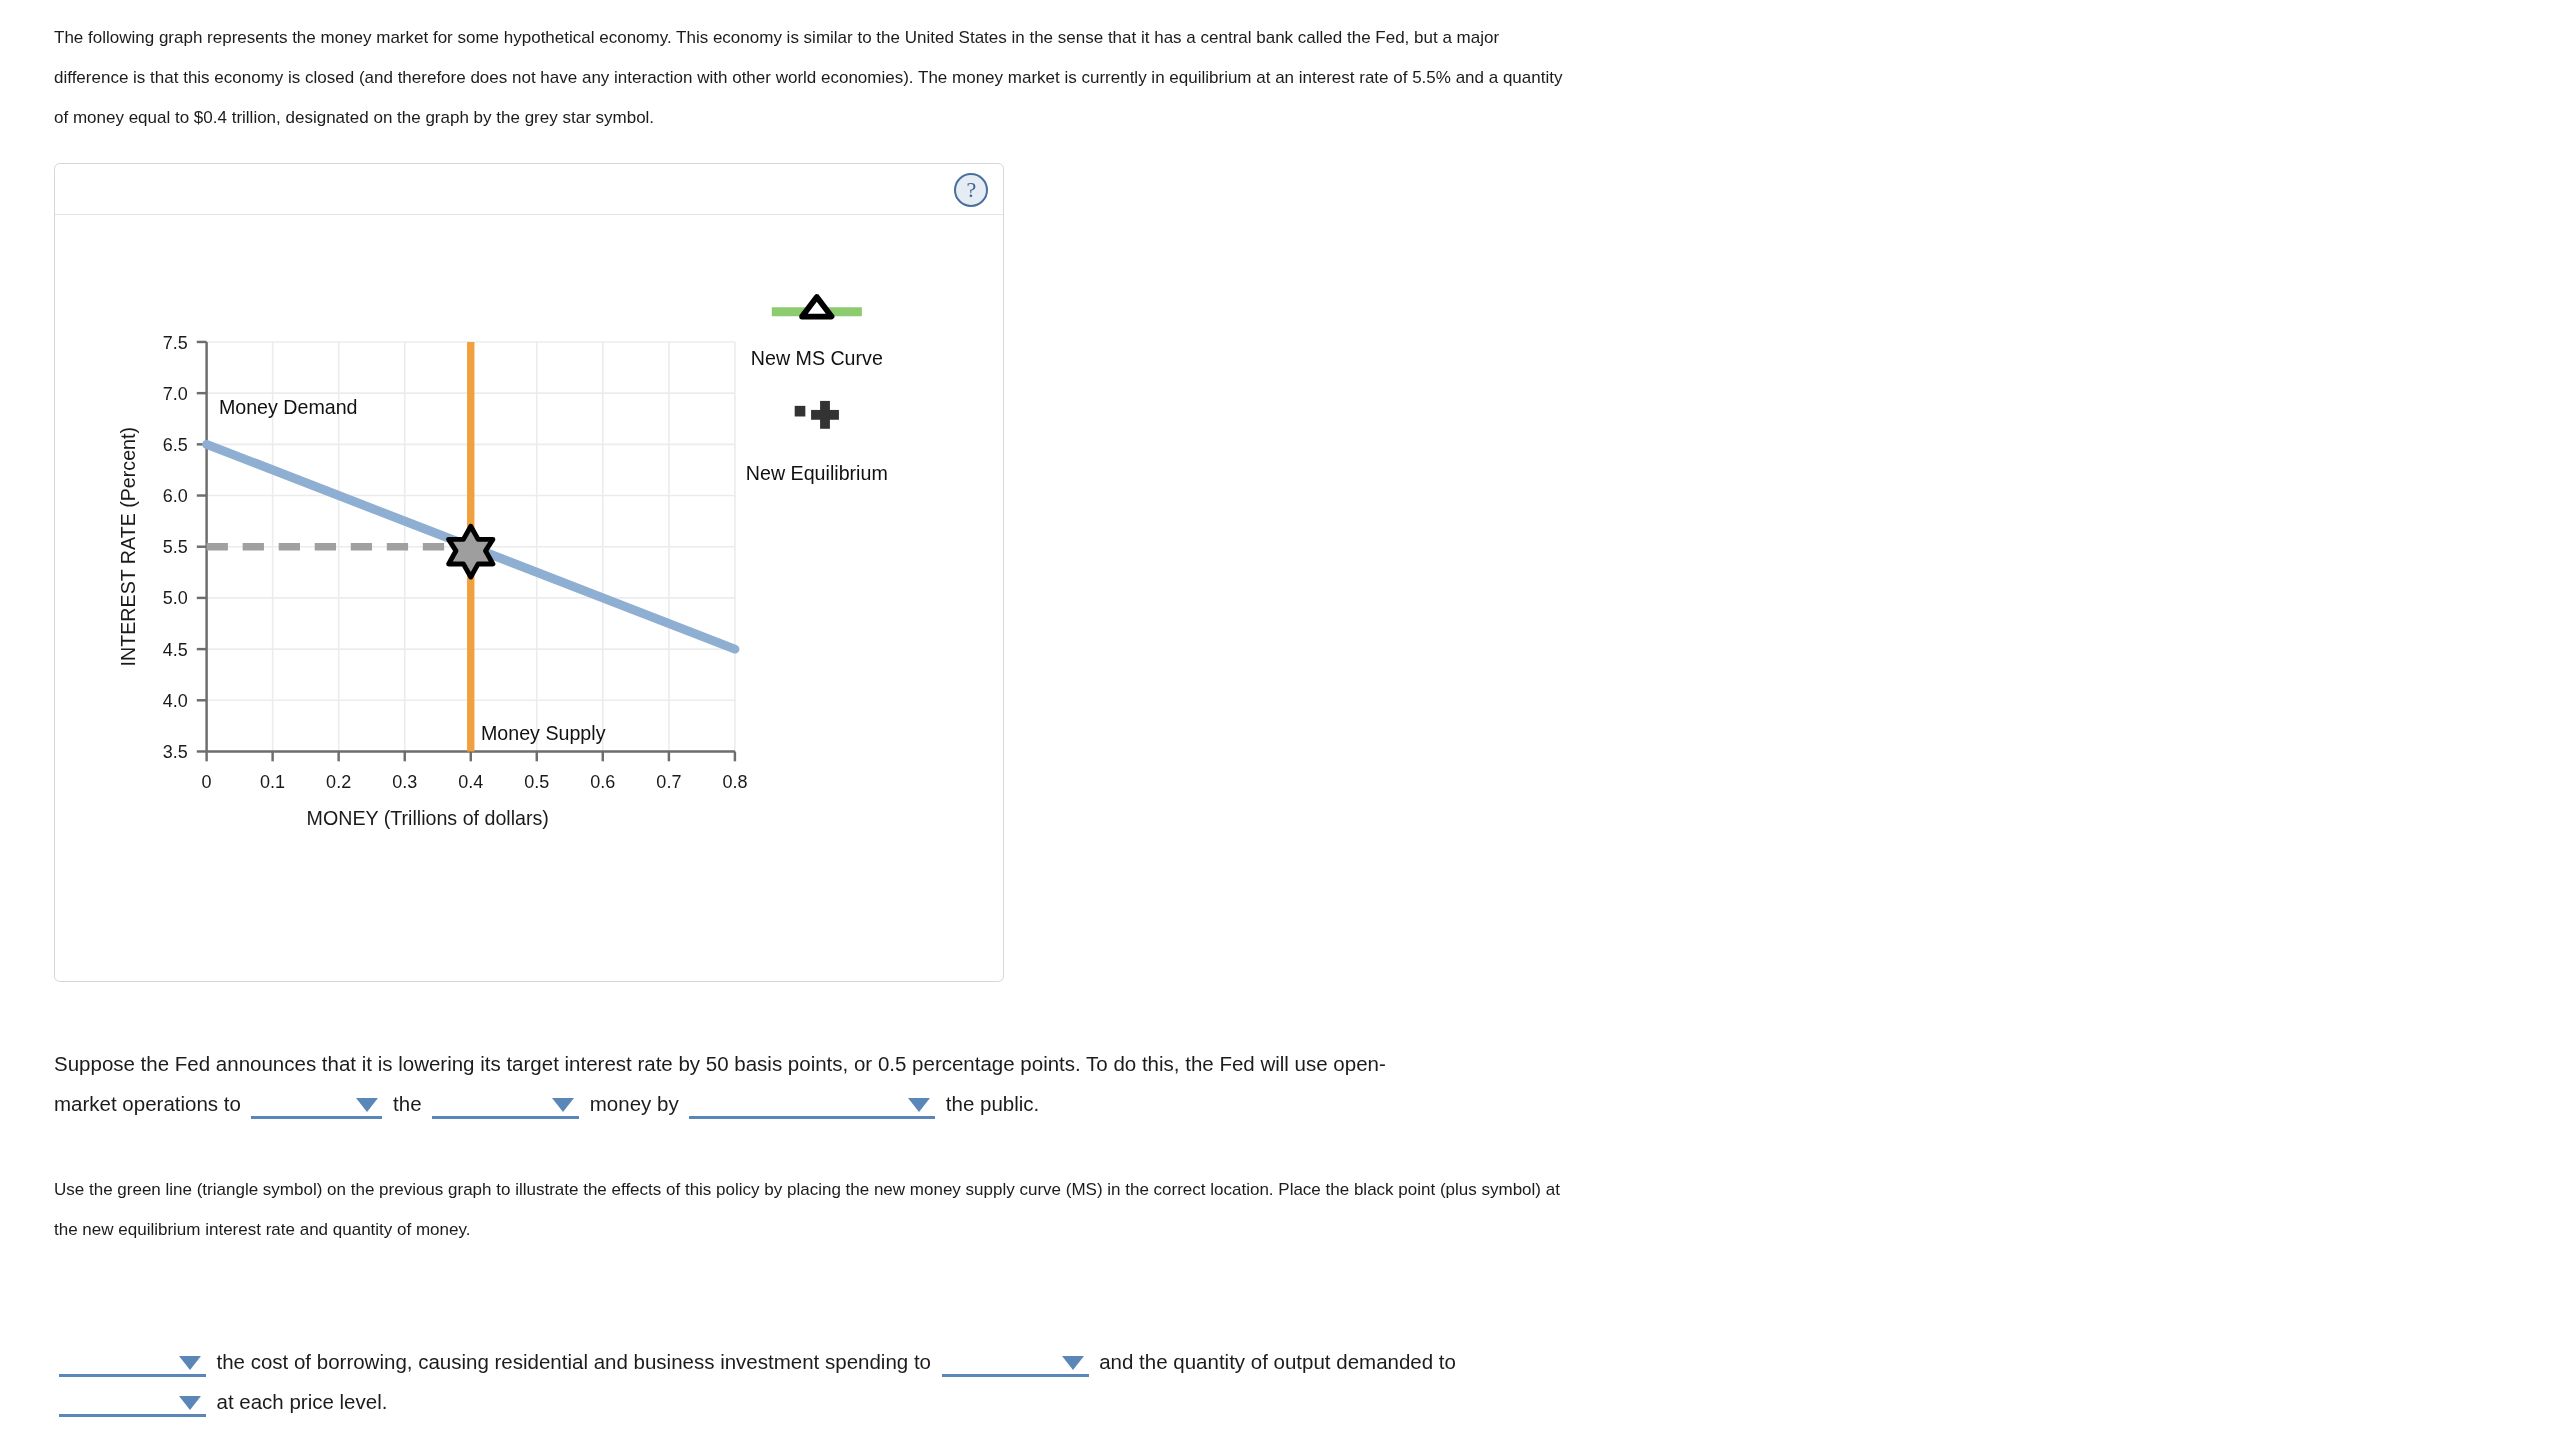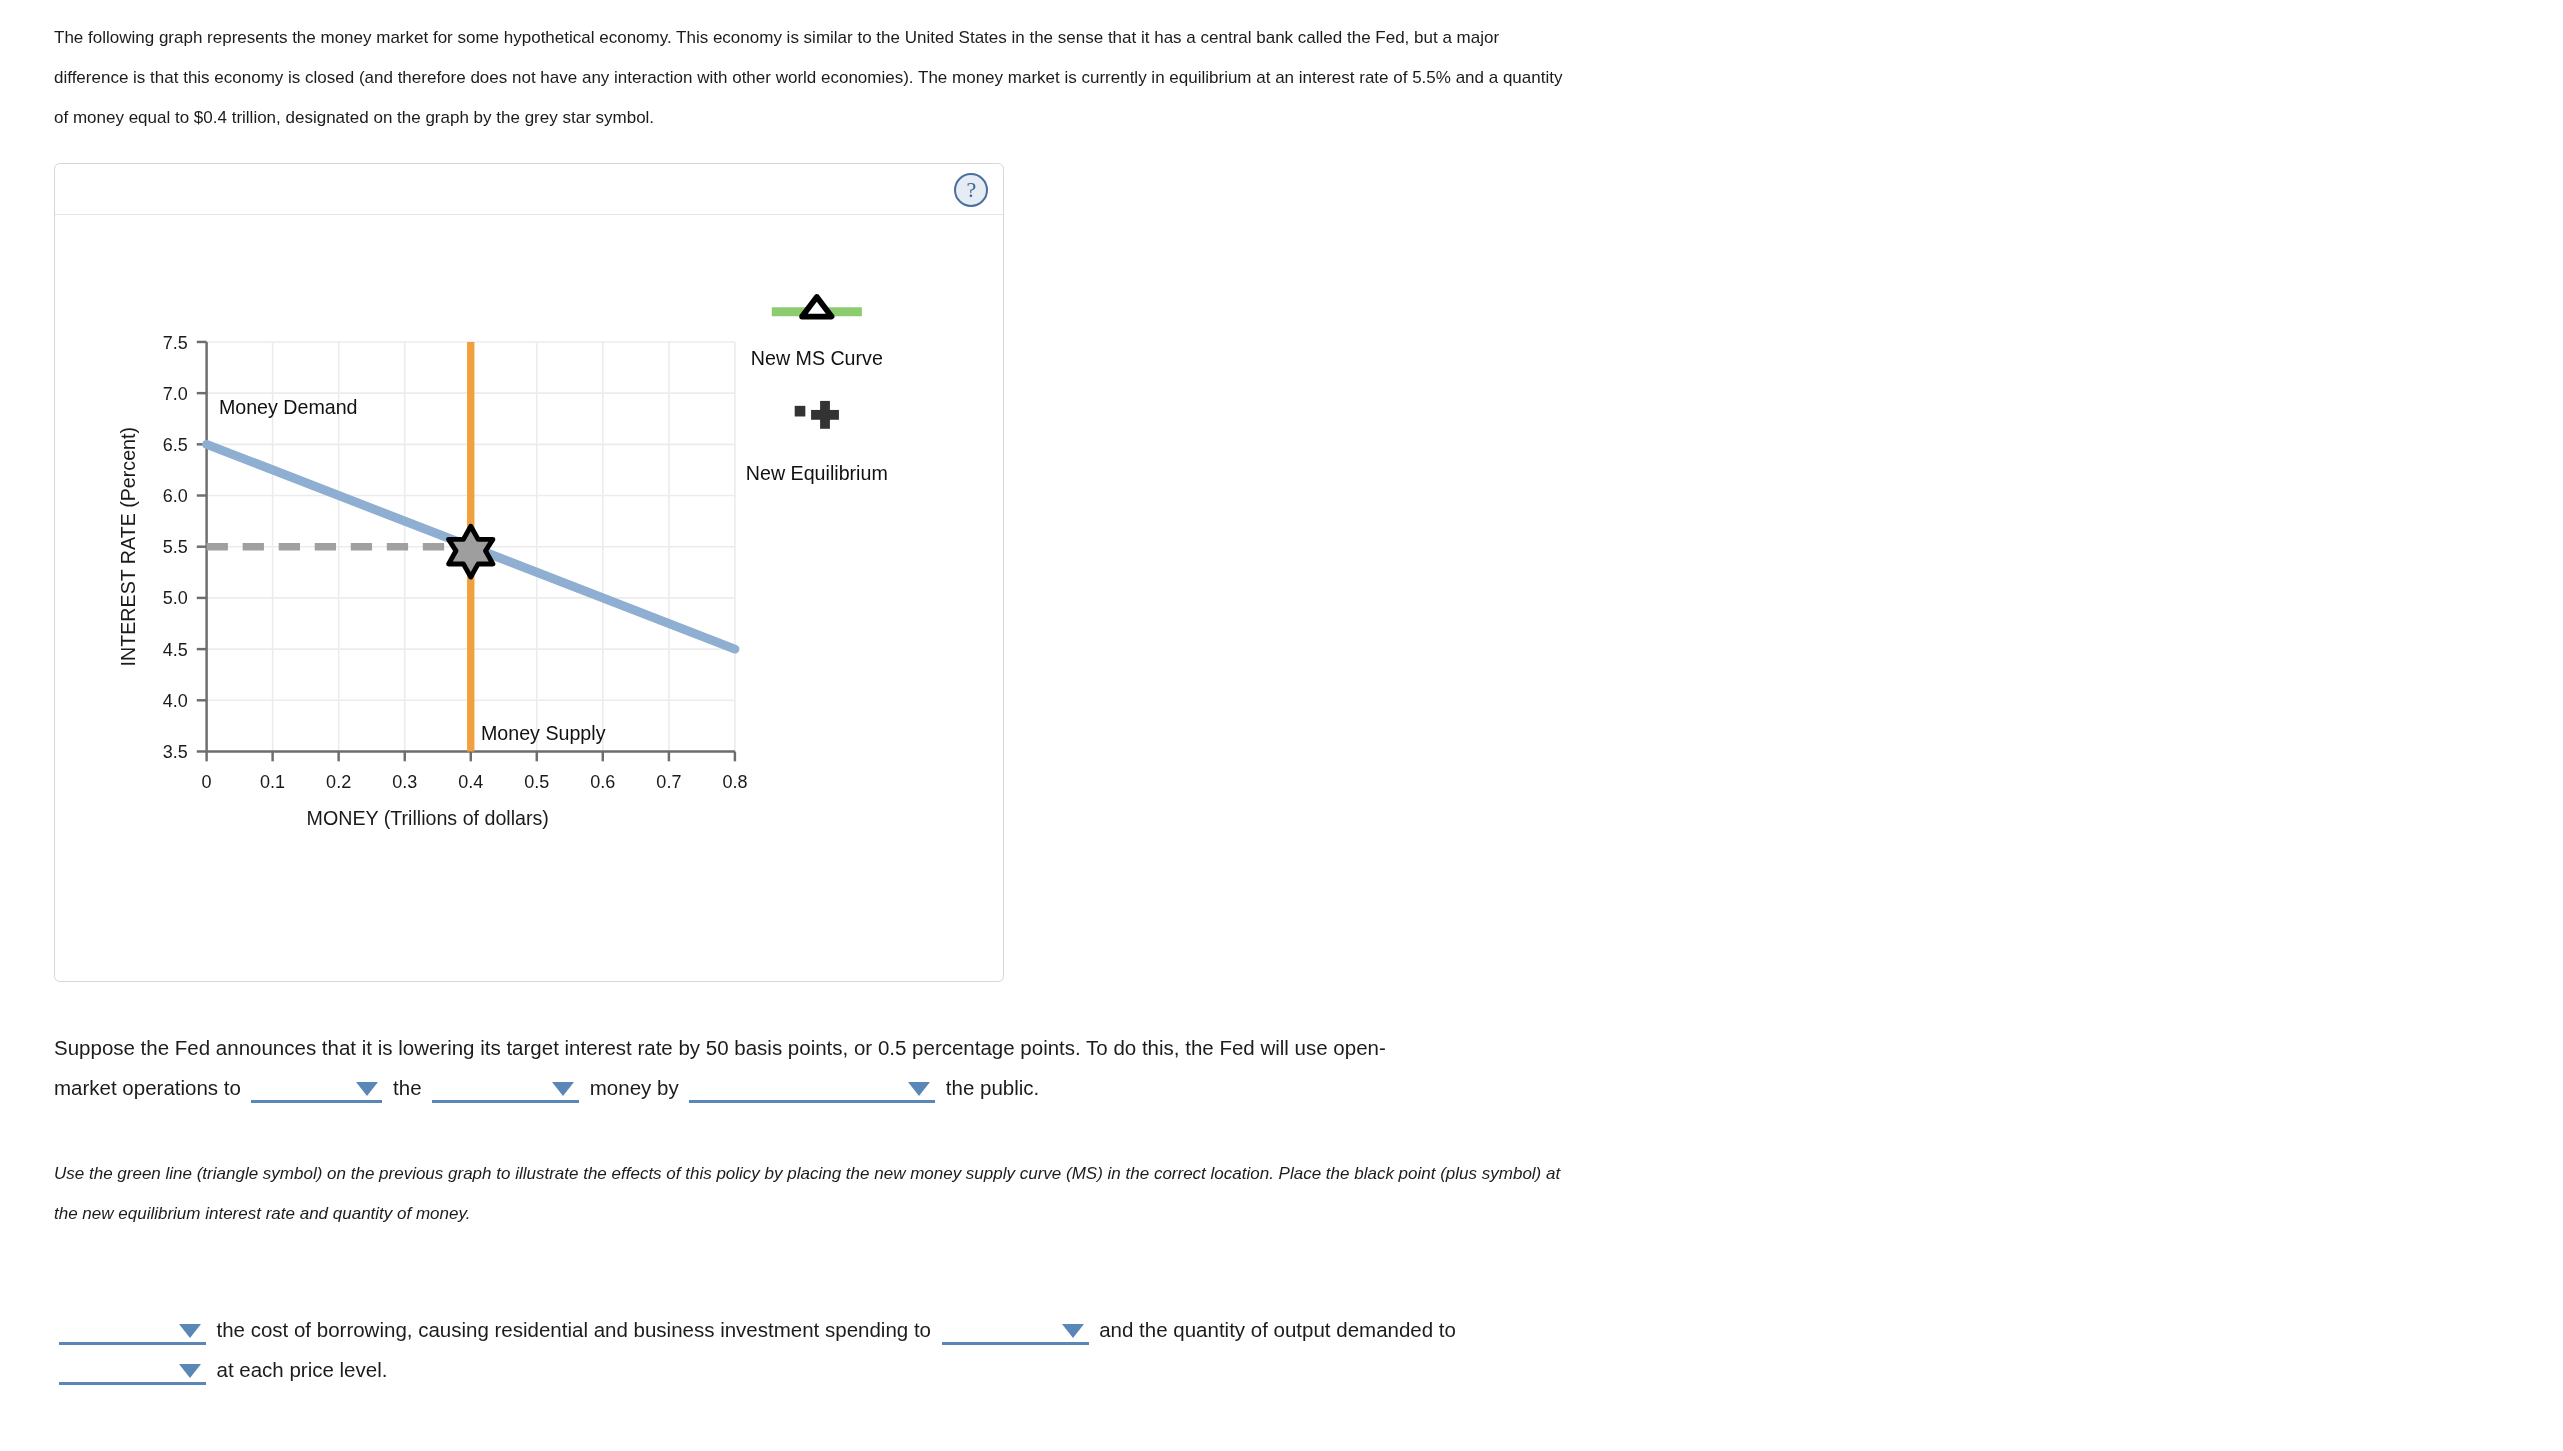--- a/index.html
+++ b/index.html
@@ -20,21 +20,21 @@
   .page {
     padding: 18px 0 0 0;
   }
   .para {
     font-size: 17px;
     line-height: 40px;
     color: #1c1c1c;
     max-width: 1524px;
     margin: 0 0 0 54px;
   }
-  .para.italic { font-style: italic; }
+  .para.italic { }
   .para-spacer-lg { height: 46px; }
   .para-spacer-md { height: 36px; }
 
   
   .graph-panel {
     position: relative;
     margin: 24.6px 0 0 54px;
     width: 950px;
     height: 819px;
     border: 1.6px solid #d6d6d6;
@@ -73,21 +73,21 @@
     width: 947px;
     height: 765px;
   }
   .plot-svg { display: block; }
 
   
   .qtext {
     font-size: 20.5px;
     line-height: 40px;
     color: #1c1c1c;
-    margin: 0 0 0 54px;
+    margin: 16px 0 0 54px;
     max-width: 1540px;
   }
   .dd {
     display: inline-block;
     position: relative;
     vertical-align: middle;
     border-bottom: 3.3px solid #5b87b8;
     height: 24.6px;
     margin: 0 4.9px;
     cursor: pointer;

